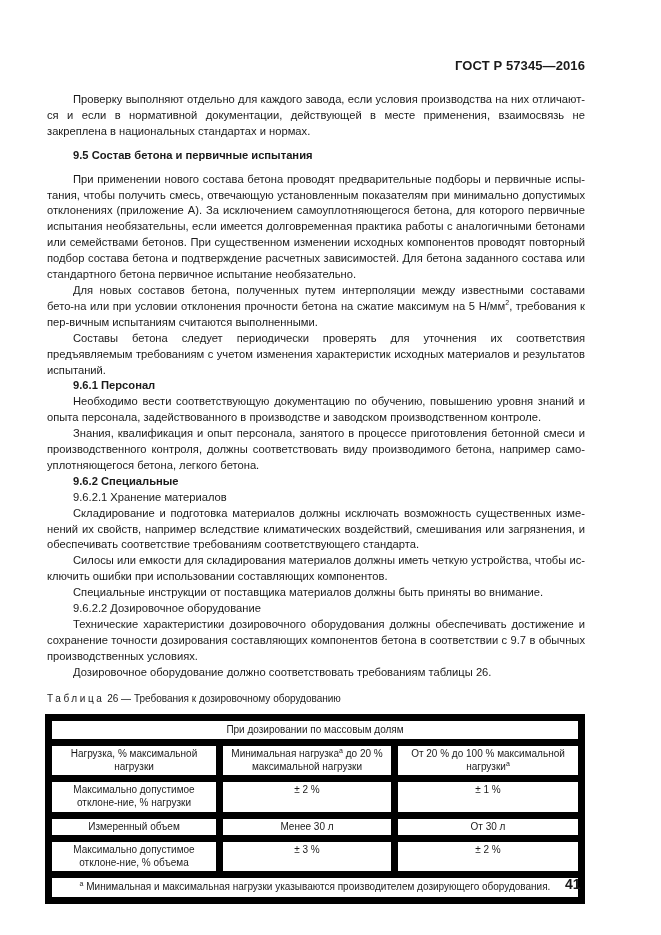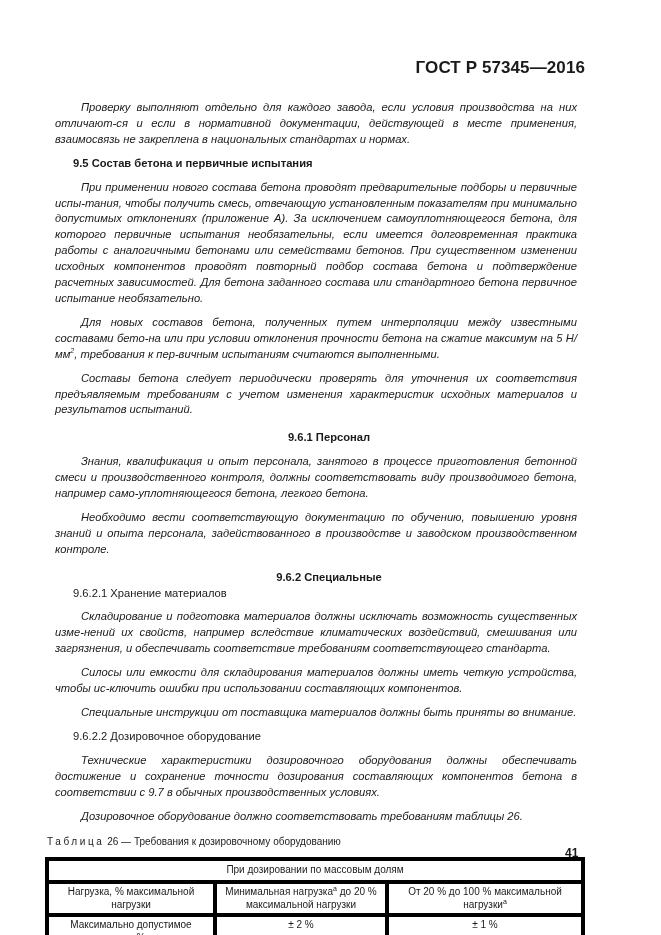--- a/index.html
+++ b/index.html
@@ -1,53 +1,53 @@
 <!DOCTYPE html>
 <html><head>
 <meta charset="utf-8">
 <style>
   html, body { margin: 0; padding: 0; background: #ffffff; }
   body { width: 661px; height: 935px; position: relative; overflow: hidden;
          font-family: "Liberation Sans", sans-serif; color: #1a1a1a; }
   .page { position: absolute; left: 0; top: 0; width: 661px; height: 935px; }
-  .hdr { position: absolute; top: 58px; right: 76px; font-weight: bold; font-size: 17px; letter-spacing: 0.1px; padding-left: 28px; }
+  .hdr { position: absolute; top: 58px; right: 76px; font-weight: bold; font-size: 13px; letter-spacing: 0.1px; padding-left: 28px; }
   .body { position: absolute; left: 47px; top: 92px; width: 538px; font-size: 11.2px; line-height: 15.9px; }
-  .p { margin: 8px; text-align: justify; text-indent: 26px; font-style: italic; }
+  .p { margin: 0; text-align: justify; text-indent: 26px; }
   .h { margin: 0; font-weight: bold; padding-left: 26px; }
   .h.sec { margin-top: 8px; margin-bottom: 8px; }
-  .h.sub { margin-top: 12px; text-align: center; }
+  .h.sub { margin-top: 0; }
   .h2 { margin: 0; padding-left: 26px; }
   sup { font-size: 7px; line-height: 0; vertical-align: super; }
   .tcap { margin: 10px 0 7px 0; font-size: 10px; }
   .tcap .sp { letter-spacing: 2.6px; margin-top: 12px; }
   table { border-collapse: collapse; width: 540px; margin-left: -2px; font-size: 10px; line-height: 12.6px; }
-  td { border: 4px solid #000000; text-align: center; vertical-align: top; padding: 2px 4px 2px 4px; }
+  td { border: 7px solid #000000; text-align: center; vertical-align: top; padding: 2px 4px 2px 4px; }
   td.full { padding: 3px 4px 3px 4px; }
   .c1 { width: 156px; }
   .c2 { width: 160px; }
-  .pgnum { position: absolute; top: 846px; left: 565px; font-size: 12px; font-weight: bold; }
+  .pgnum { position: absolute; top: 876px; left: 565px; font-size: 14px; font-weight: bold; }
 </style>
 </head>
 <body>
 
 <div class="page">
   <div class="hdr">ГОСТ Р 57345—2016</div>
 
   <div class="body">
     <p class="p">Проверку выполняют отдельно для каждого завода, если условия производства на них отличают-ся и если в нормативной документации, действующей в месте применения, взаимосвязь не закреплена в национальных стандартах и нормах.</p>
 
     <p class="h sec">9.5  Состав бетона и первичные испытания</p>
 
     <p class="p">При применении нового состава бетона проводят предварительные подборы и первичные испы-тания, чтобы получить смесь, отвечающую установленным показателям при минимально допустимых отклонениях (приложение А). За исключением самоуплотняющегося бетона, для которого первичные испытания необязательны, если имеется долговременная практика работы с аналогичными бетонами или семействами бетонов. При существенном изменении исходных компонентов проводят повторный подбор состава бетона и подтверждение расчетных зависимостей. Для бетона заданного состава или стандартного бетона первичное испытание необязательно.</p>
     <p class="p"><span>Для новых составов бетона, полученных путем интерполяции между известными составами бето-на или при условии отклонения прочности бетона на сжатие максимум на 5 Н/мм</span><sup>2</sup><span>, требования к пер-вичным испытаниям считаются выполненными.</span></p>
     <p class="p">Составы бетона следует периодически проверять для уточнения их соответствия предъявляемым требованиям с учетом изменения характеристик исходных материалов и результатов испытаний.</p>
 
     <p class="h sub">9.6.1  Персонал</p>
+    <p class="p">Необходимо вести соответствующую документацию по обучению, повышению уровня знаний и опыта персонала, задействованного в производстве и заводском производственном контроле.</p>
     <p class="p">Знания, квалификация и опыт персонала, занятого в процессе приготовления бетонной смеси и производственного контроля, должны соответствовать виду производимого бетона, например само-уплотняющегося бетона, легкого бетона.</p>
-    <p class="p">Необходимо вести соответствующую документацию по обучению, повышению уровня знаний и опыта персонала, задействованного в производстве и заводском производственном контроле.</p>
     <p class="h sub">9.6.2  Специальные</p>
     <p class="h2">9.6.2.1  Хранение материалов</p>
     <p class="p">Складирование и подготовка материалов должны исключать возможность существенных изме-нений их свойств, например вследствие климатических воздействий, смешивания или загрязнения, и обеспечивать соответствие требованиям соответствующего стандарта.</p>
     <p class="p">Силосы или емкости для складирования материалов должны иметь четкую устройства, чтобы ис-ключить ошибки при использовании составляющих компонентов.</p>
     <p class="p">Специальные инструкции от поставщика материалов должны быть приняты во внимание.</p>
     <p class="h2">9.6.2.2  Дозировочное оборудование</p>
     <p class="p">Технические характеристики дозировочного оборудования должны обеспечивать достижение и сохранение точности дозирования составляющих компонентов бетона в соответствии с 9.7 в обычных производственных условиях.</p>
     <p class="p">Дозировочное оборудование должно соответствовать требованиям таблицы 26.</p>
 
     <div class="tcap">
@@ -69,20 +69,25 @@
         <td class="c1">Максимально допустимое отклоне-ние, % нагрузки</td>
         <td class="c2">± 2 %</td>
         <td>± 1 %</td>
       </tr>
       <tr>
         <td class="c1">Измеренный объем</td>
         <td class="c2">Менее 30 л</td>
         <td>От 30 л</td>
       </tr>
       <tr>
+        <td class="c1">Максимально допустимое отклоне-ние, % объема</td>
+        <td class="c2">± 3 %</td>
+        <td>± 2 %</td>
+      </tr>
+      <tr>
         <td class="full" colspan="3"><sup>а</sup><span> Минимальная и максимальная нагрузки указываются производителем дозирующего оборудования.</span></td>
       </tr>
     </tbody>
       </table>
   </div>
 
   <div class="pgnum">41</div>
 </div>
 
 </body></html>

